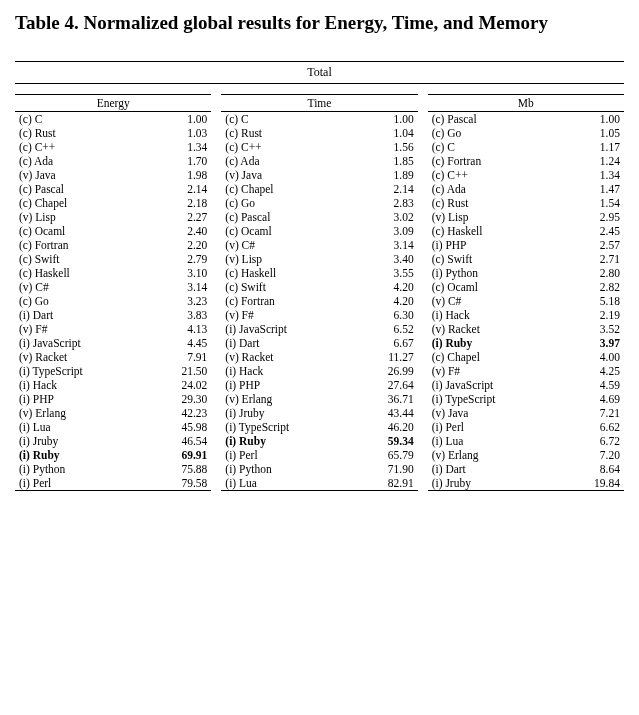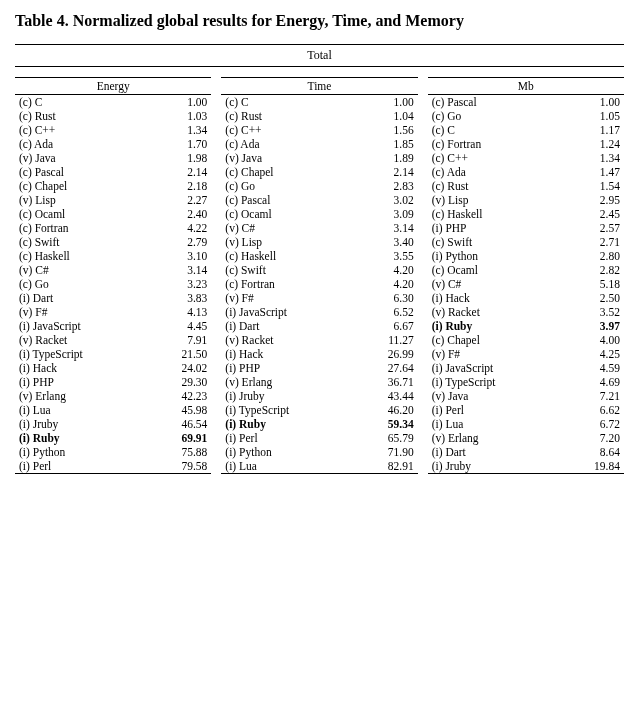--- a/index.html
+++ b/index.html
@@ -6,23 +6,23 @@
     body {
       font-family: "Times New Roman", Times, serif;
       font-size: 12px;
       background: #fff;
       color: #000;
       width: 639px;
       min-height: 715px;
       padding: 10px 15px;
     }
     .page-title {
-      font-size: 16px;
+      font-size: 19px;
       font-weight: bold;
-      margin-bottom: 12px;
+      margin-bottom: 24px;
       line-height: 1.4;
       font-family: Liberation Serif, serif;
     }
     .total-header {
       border-top: 1px solid #000;
       border-bottom: 1px solid #000;
       text-align: center;
       padding: 3px 0;
       margin-bottom: 10px;
       font-size: 12px;
@@ -108,21 +108,21 @@
         <tr>
           <td class="lang">(v) Lisp</td>
           <td class="val">2.27</td>
         </tr>
         <tr>
           <td class="lang">(c) Ocaml</td>
           <td class="val">2.40</td>
         </tr>
         <tr>
           <td class="lang">(c) Fortran</td>
-          <td class="val">4.22</td>
+          <td class="val">2.20</td>
         </tr>
         <tr>
           <td class="lang">(c) Swift</td>
           <td class="val">2.79</td>
         </tr>
         <tr>
           <td class="lang">(c) Haskell</td>
           <td class="val">3.10</td>
         </tr>
         <tr>
@@ -364,21 +364,21 @@
         <tr>
           <td class="lang">(c) Ocaml</td>
           <td class="val">2.82</td>
         </tr>
         <tr>
           <td class="lang">(v) C#</td>
           <td class="val">5.18</td>
         </tr>
         <tr>
           <td class="lang">(i) Hack</td>
-          <td class="val">2.50</td>
+          <td class="val">2.19</td>
         </tr>
         <tr>
           <td class="lang">(v) Racket</td>
           <td class="val">3.52</td>
         </tr>
         <tr class="bold-row">
           <td class="lang">(i) Ruby</td>
           <td class="val">3.97</td>
         </tr>
         <tr>

